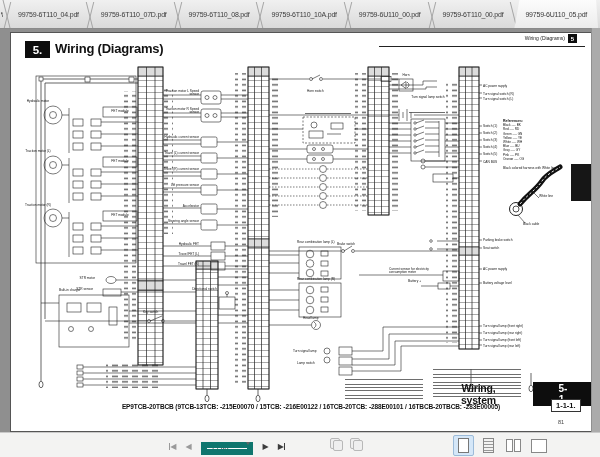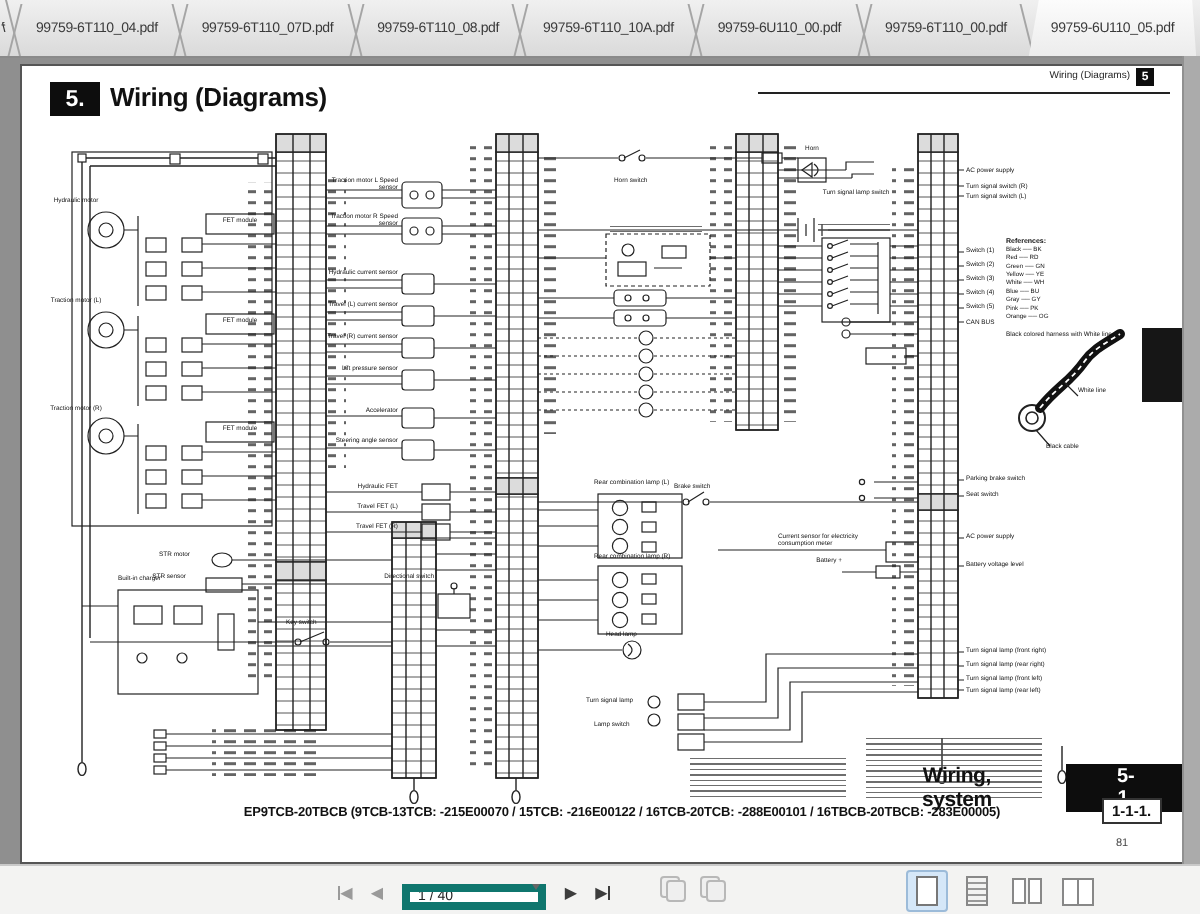--- a/index.html
+++ b/index.html
@@ -43,21 +43,21 @@
   
   .scrollbar{position:absolute;right:0;top:28px;bottom:24px;width:8px;background:#ababab;border-left:1px solid #909090;}
   
   .toolbar{position:absolute;left:0;right:0;bottom:0;height:24px;background:#f3f3f2;border-top:1px solid #c9c9c9;}
   .navcluster{position:absolute;left:166px;top:4px;display:flex;align-items:center;gap:3px;}
   .navbtn{width:13px;height:15px;display:flex;align-items:center;justify-content:center;font-size:8px;}
   .navbtn .bar{width:1.5px;height:7px;}
   .dim{color:#9a9a9a;} .dim .bar{background:#9a9a9a;}
   .dark{color:#3c3c3c;} .dark .bar{background:#3c3c3c;}
   .pagebox{position:relative;margin:0 3px;}
-  .pagebox input{width:72px;height:13px;border:4px solid #0f766e;font-size:7px;padding:0 9px 0 4px;
+  .pagebox input{width:52px;height:13px;border:6px solid #0f766e;font-size:7px;padding:0 9px 0 4px;
       font-family:"Liberation Sans",sans-serif;color:#222;background:#fff;box-sizing:border-box;}
   .pagebox .caret{position:absolute;right:3px;top:5px;width:0;height:0;border-left:2.5px solid transparent;
       border-right:2.5px solid transparent;border-top:3.5px solid #666;}
   .ghosticons{position:absolute;left:330px;top:5px;display:flex;gap:6px;}
   .ghosticon{position:relative;width:14px;height:13px;}
   .ghosticon::before,.ghosticon::after{content:"";position:absolute;width:8px;height:9px;border:1px solid #b8b8b8;border-radius:2px;background:#efefef;}
   .ghosticon::before{left:0;top:0;} .ghosticon::after{left:3px;top:2px;}
   .viewicons{position:absolute;left:453px;top:2px;display:flex;gap:4px;align-items:center;}
   .viewicon{width:19px;height:19px;display:flex;align-items:center;justify-content:center;border:1px solid transparent;border-radius:2px;}
   .viewicon.active{background:#d5e7f8;border-color:#9cbbd9;}

